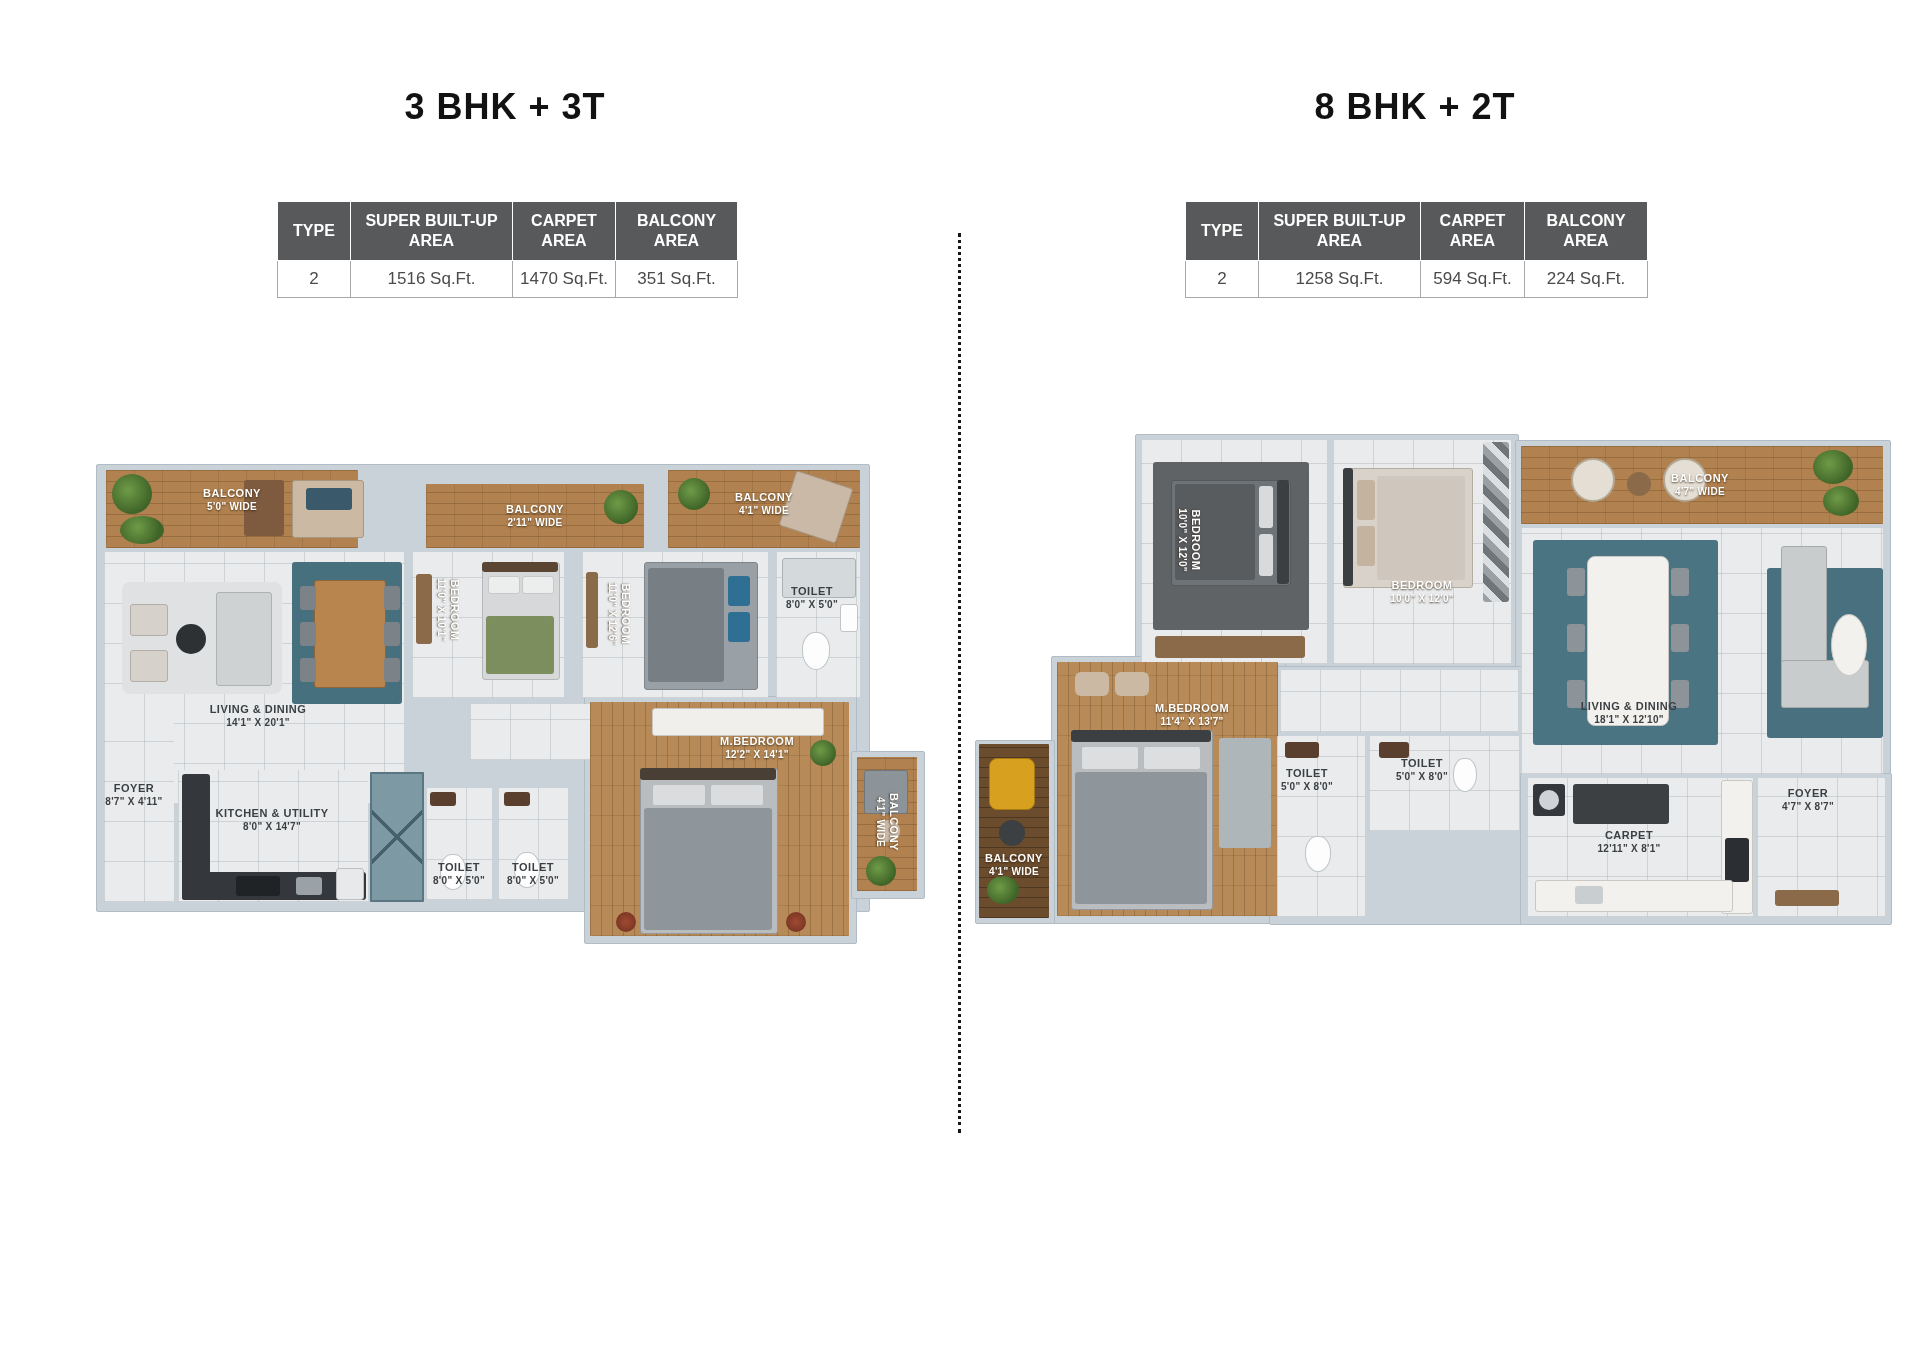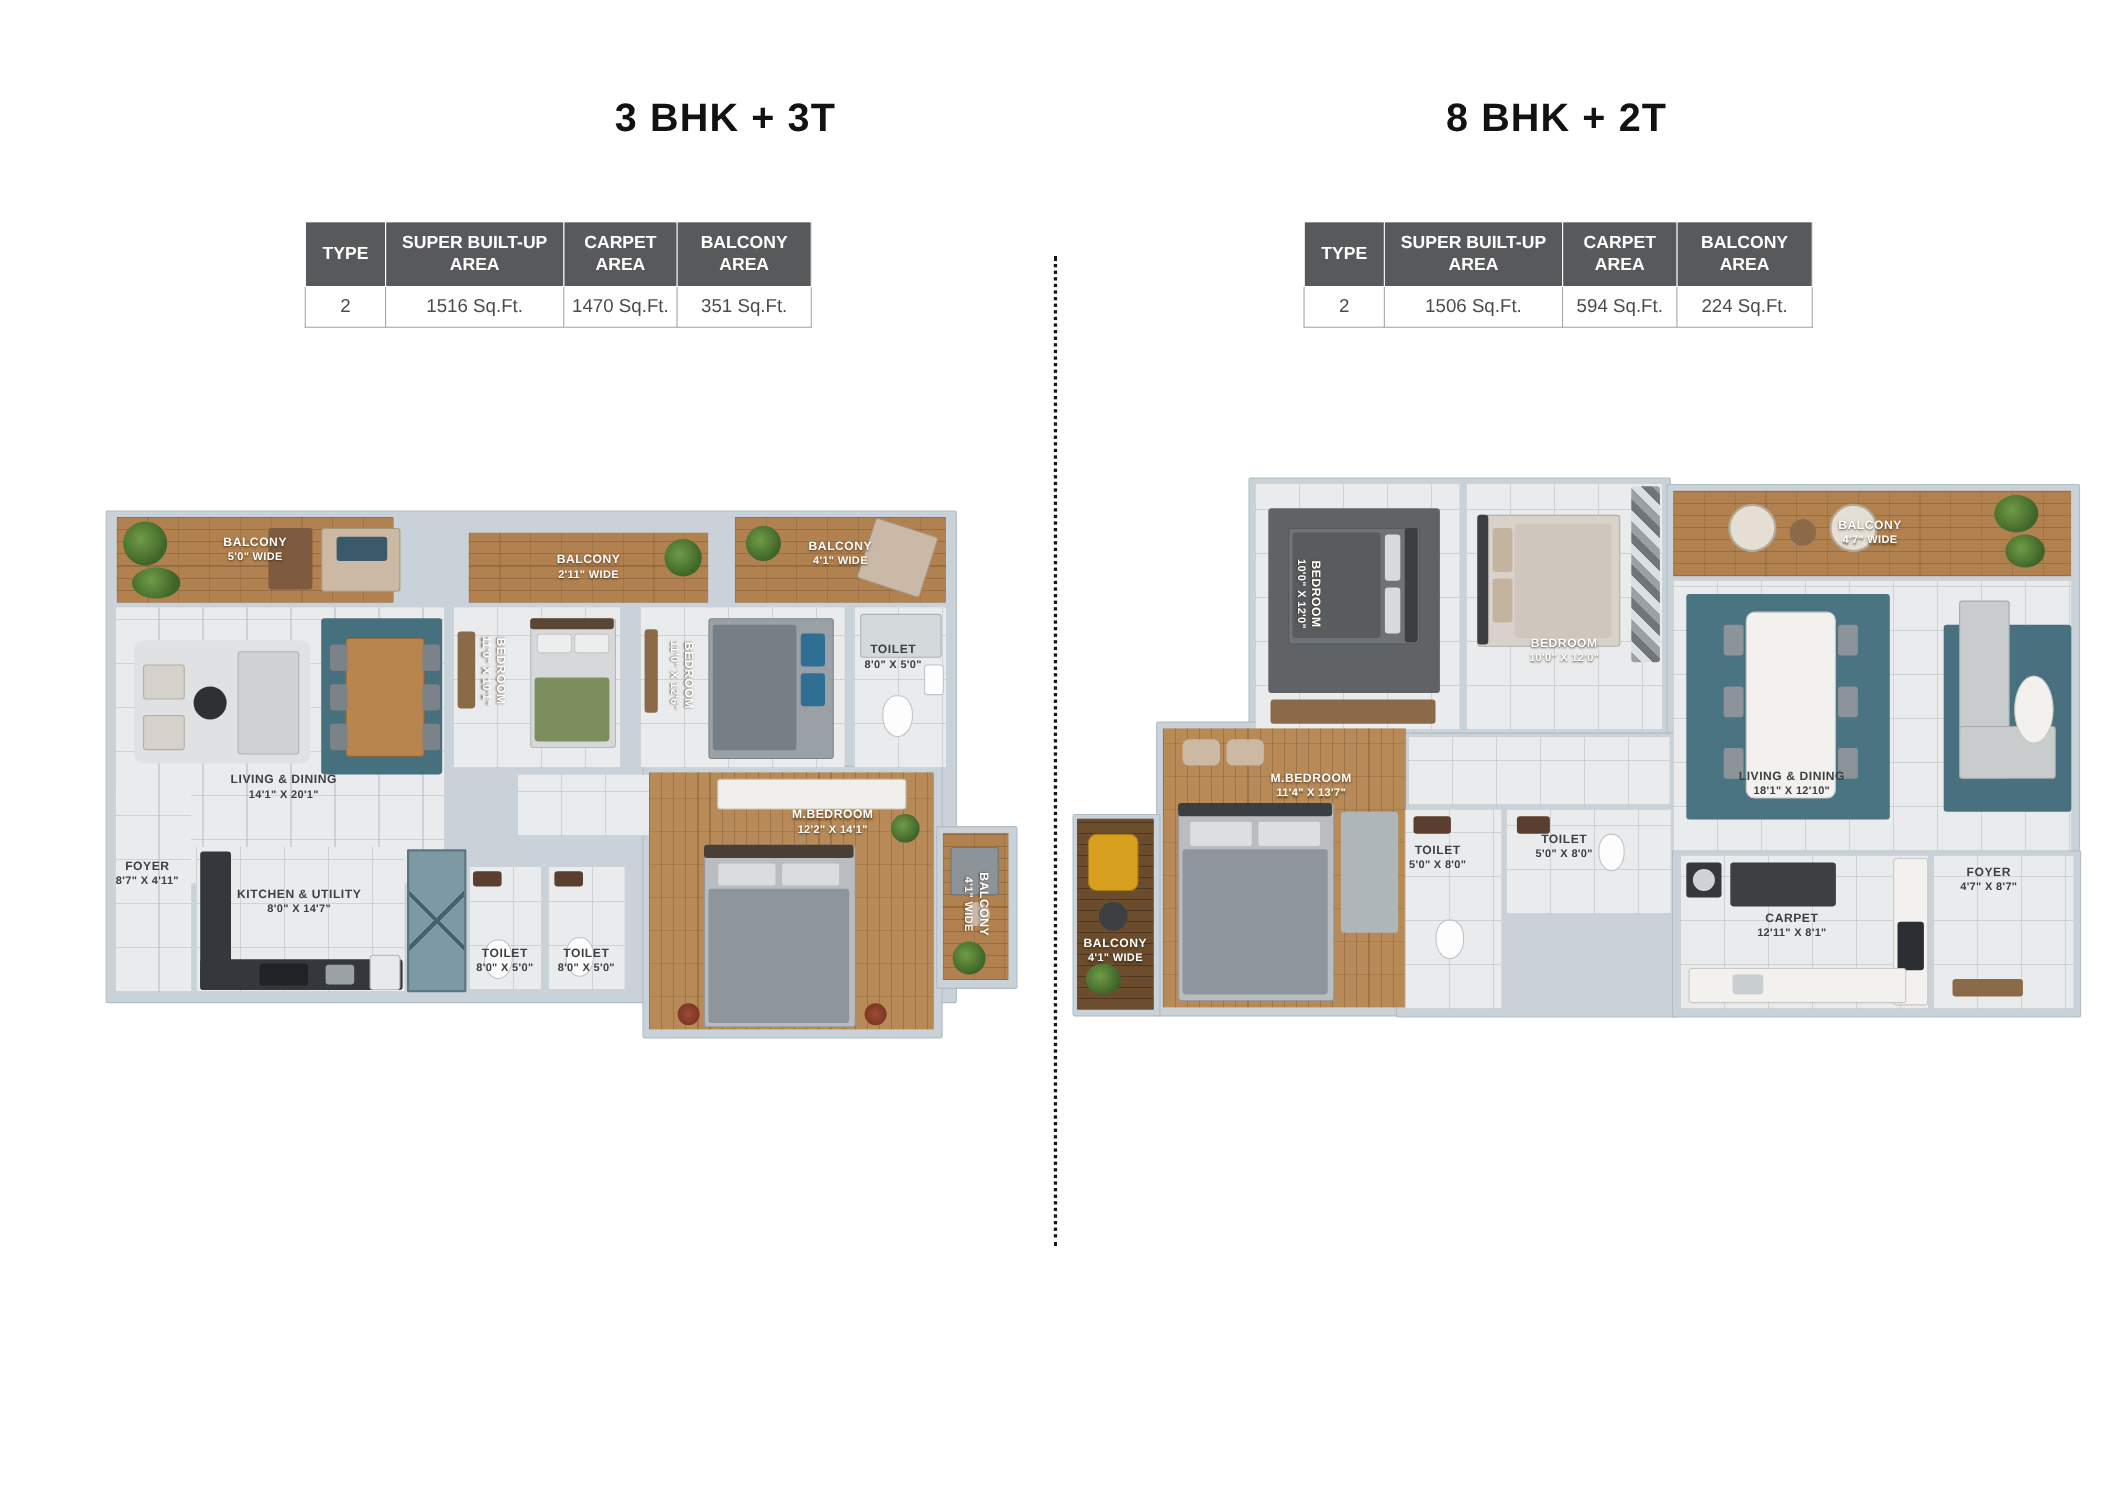--- a/index.html
+++ b/index.html
@@ -46,21 +46,21 @@
   .vlabel .nm{display:block;font-size:11px;font-weight:700;letter-spacing:.5px;}
   .vlabel .dm{display:block;font-size:10px;font-weight:700;letter-spacing:.3px;}
   
   .furn{position:absolute;border-radius:3px;z-index:10;}
   .plant{border-radius:50%;background:radial-gradient(circle at 40% 40%,#6f9b47,#3f6428 70%);}
   .circle{border-radius:50%;}
 </style>
 </head>
 <body>
 
-<div class="title" style="left:250px;top:86px;width:510px;text-align:right;">3 BHK + 3T</div>
+<div class="title" style="left:250px;top:86px;width:510px;">3 BHK + 3T</div>
 
 <table class="spec" style="left:277px;top:201px;width:460px;">
   <colgroup>
       <col style="width:73px">
       <col style="width:162px">
       <col style="width:103px">
       <col style="width:122px">
     </colgroup>
   <tbody>
       <tr>
@@ -233,21 +233,21 @@
     </colgroup>
   <tbody>
       <tr>
     <th>TYPE</th>
     <th>SUPER BUILT-UP AREA</th>
     <th>CARPET AREA</th>
     <th>BALCONY AREA</th>
   </tr>
   <tr>
     <td>2</td>
-    <td>1506 Sq.Ft.</td>
+    <td>1258 Sq.Ft.</td>
     <td>594 Sq.Ft.</td>
     <td>224 Sq.Ft.</td>
   </tr>
 </tbody>
   </table>
 
 <div class="plan" style="left:975px;top:428px;width:918px;height:522px;">
 
   <div class="block" style="left:160px;top:6px;width:382px;height:236px;"></div>
   <div class="block" style="left:540px;top:12px;width:374px;height:340px;"></div>

